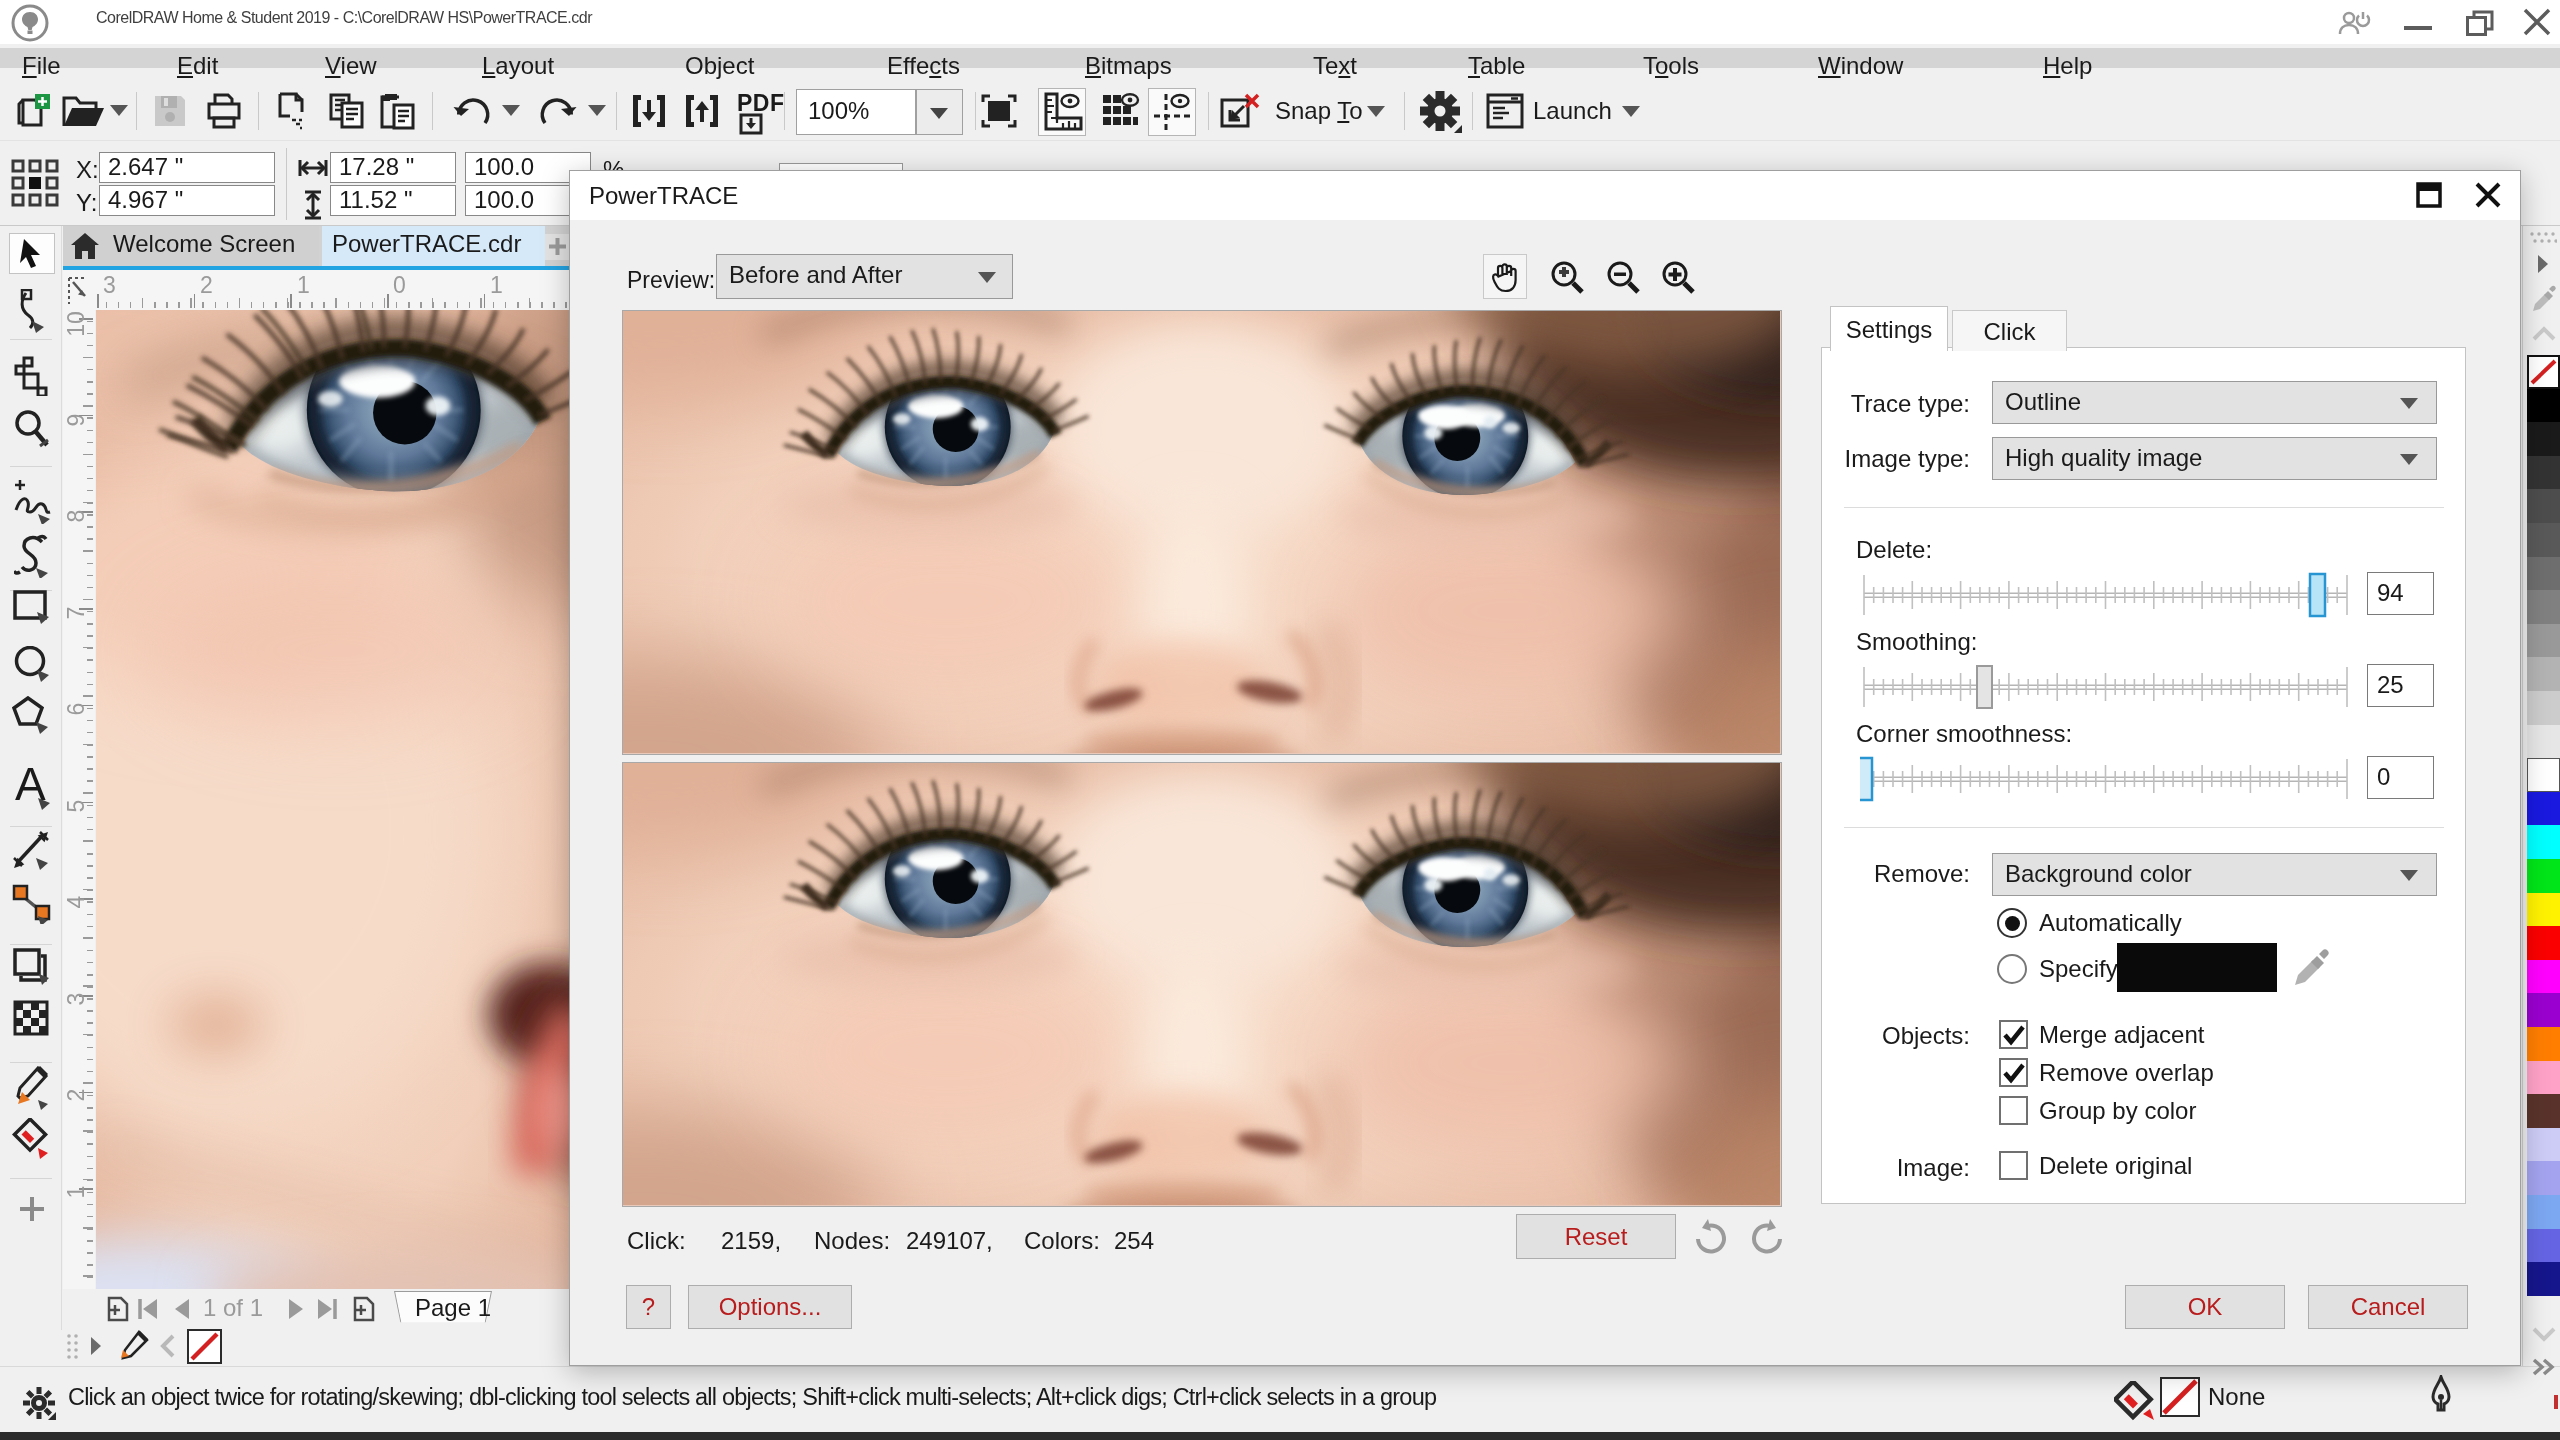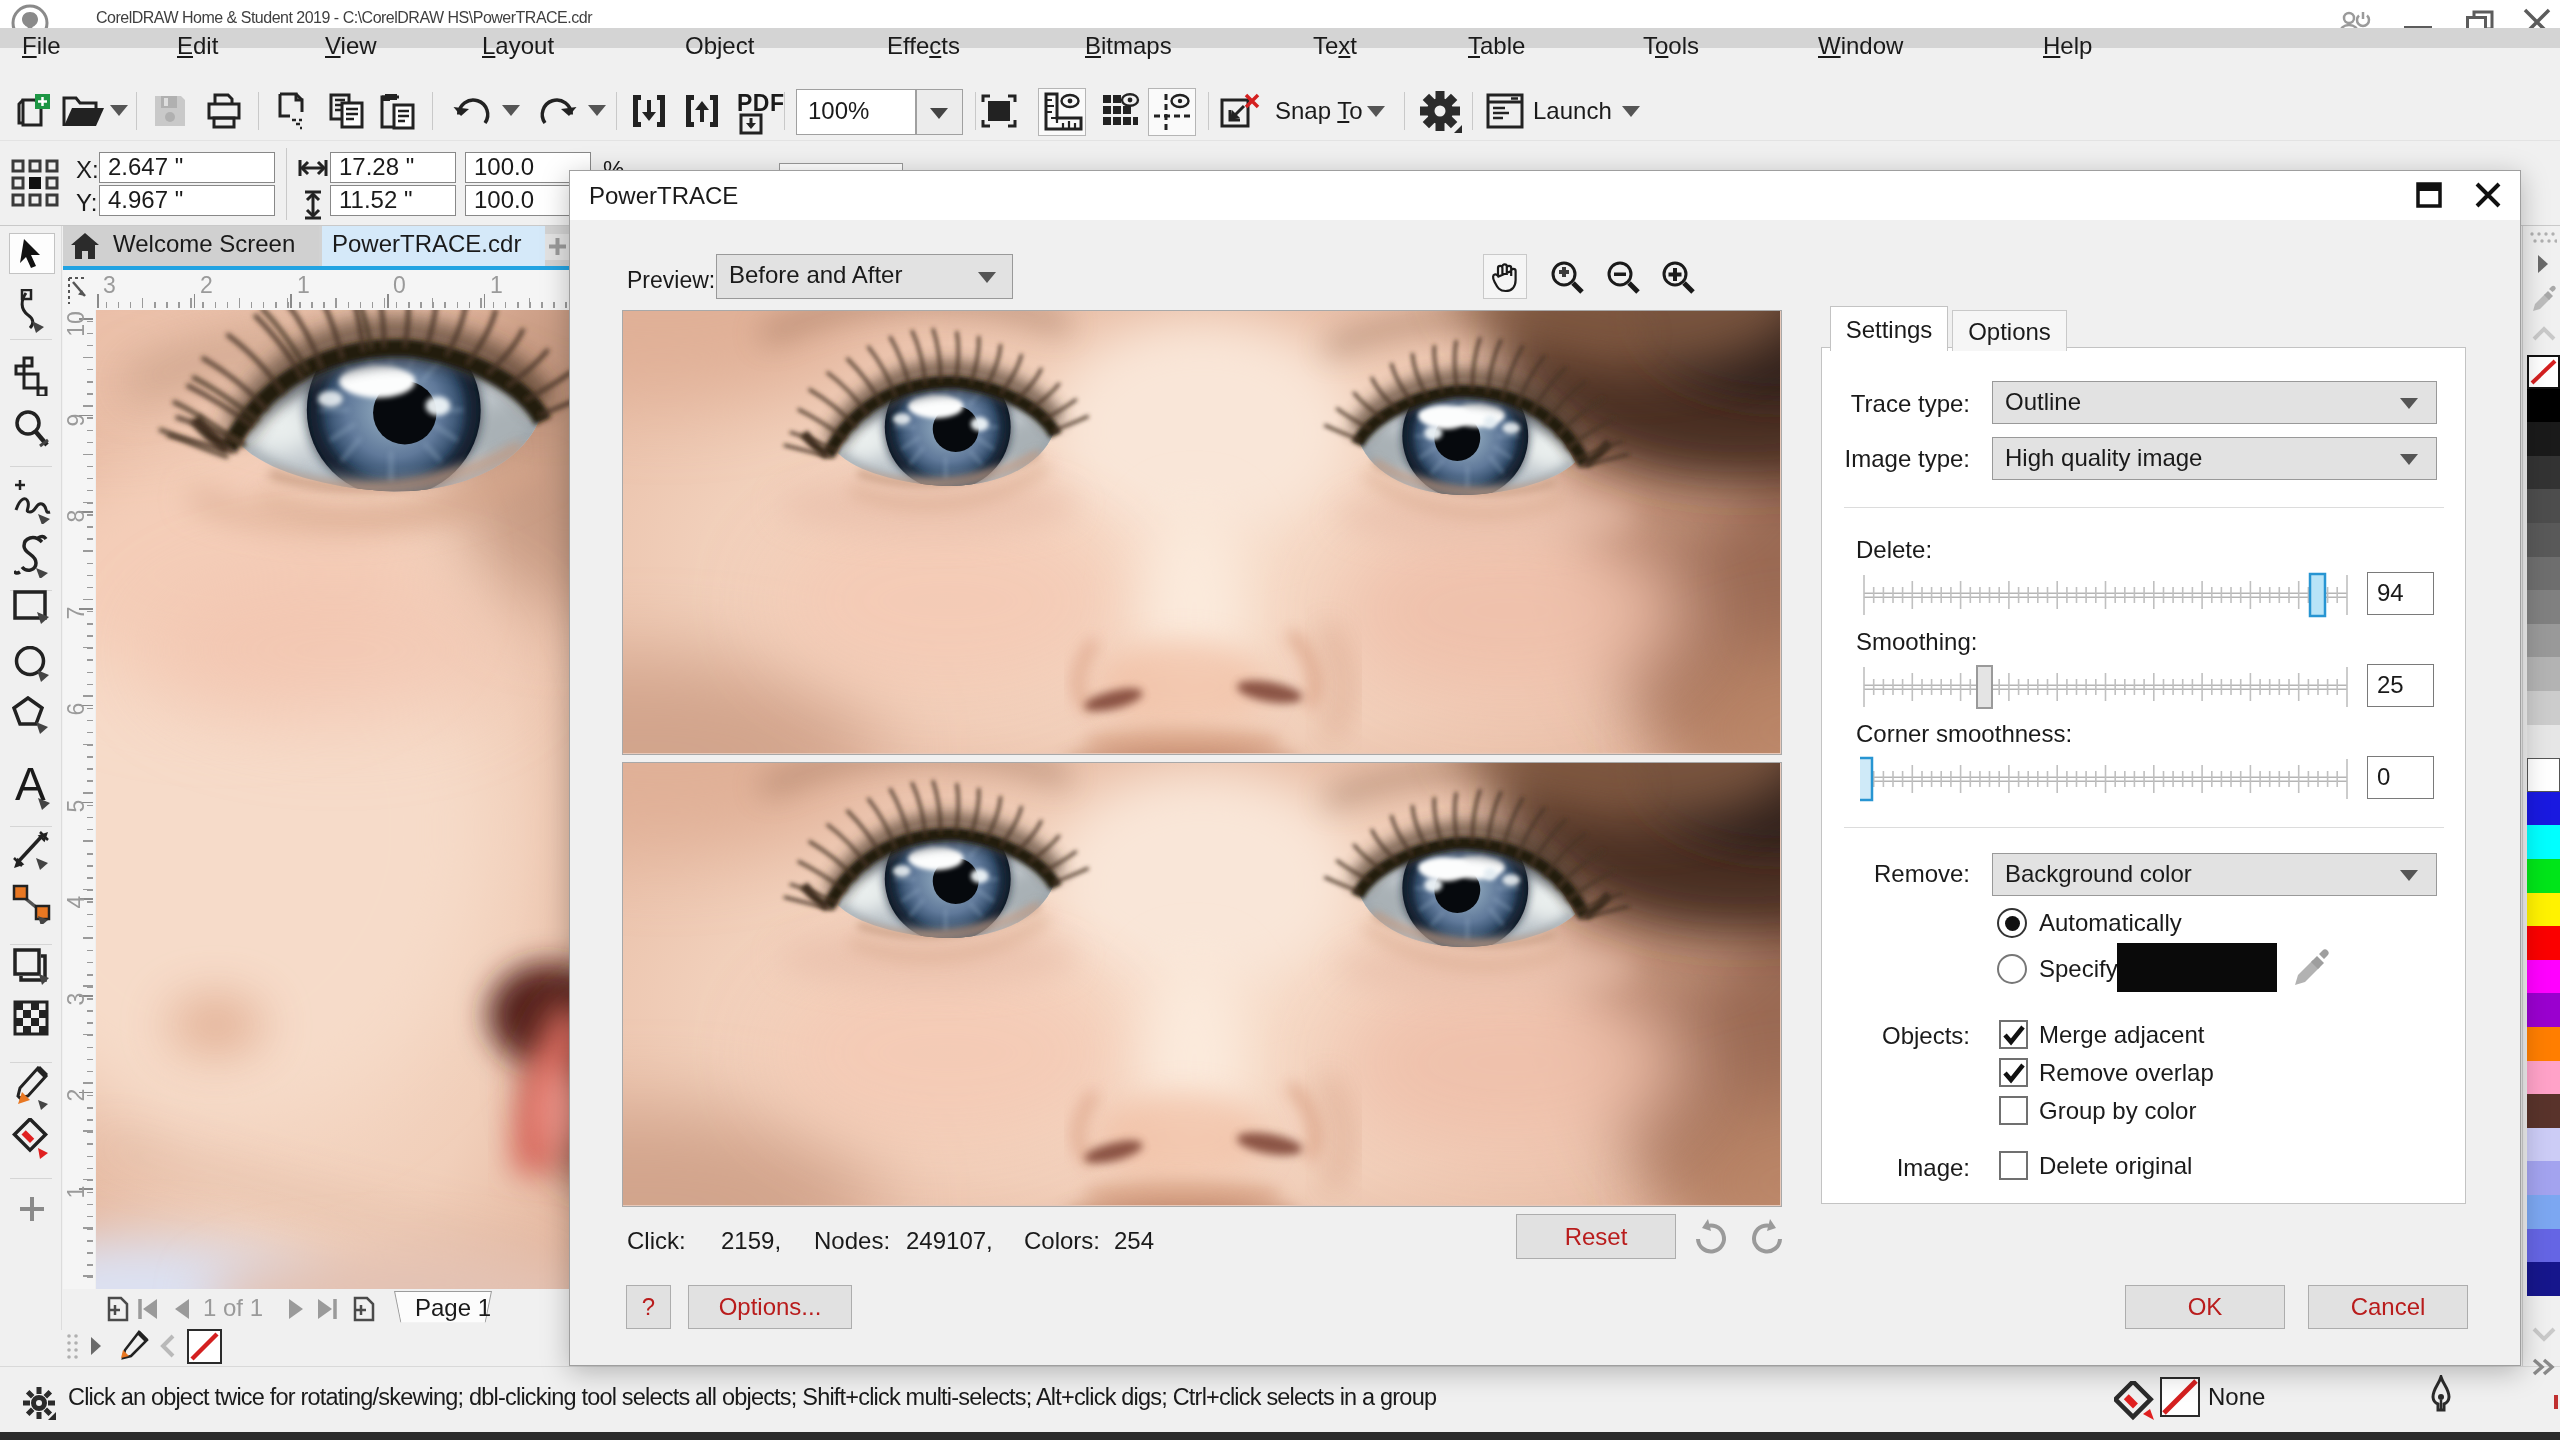--- a/index.html
+++ b/index.html
@@ -1,18 +1,18 @@
 <!DOCTYPE html>
 <html><head><meta charset="utf-8"><style>
 *{margin:0;padding:0;box-sizing:border-box}
 html,body{width:2560px;height:1440px;overflow:hidden;background:#f0f0f0;font-family:"Liberation Sans",sans-serif;color:#1a1a1a;position:relative}
 .abs{position:absolute}
 #titlebar{left:0;top:0;width:2560px;height:44px;background:#ffffff}
 #titlebar .ttl{position:absolute;left:96px;top:9px;font-size:16px;color:#3f3f3f;letter-spacing:-0.5px;white-space:nowrap}
-#menubar{left:0;top:28px;width:2560px;height:20px;background:#d4d4d4}
+#menubar{left:0;top:48px;width:2560px;height:20px;background:#d4d4d4}
 .mi{position:absolute;top:4px;font-size:24px;color:#1a1a1a}
 .mi u{text-decoration:underline}
 #toolbar{left:0;top:80px;width:2560px;height:61px;background:#f0f0f0;border-bottom:1px solid #e3e3e3}
 #propbar{left:0;top:141px;width:2560px;height:85px;background:#f0f0f0;border-bottom:1px solid #c9c9c9}
 .fld{position:absolute;background:#fff;border:1px solid #888;font-size:24px;padding-left:8px}
 .lbl{position:absolute;font-size:24px;color:#1a1a1a}
 .vsep{position:absolute;width:1px;background:#c9c9c9}
 #tabbar{left:63px;top:226px;width:537px;height:44px;background:#d2d2d2}
 #tabblue{left:63px;top:266px;width:507px;height:4px;background:#22a3e2}
 #toolbox{left:0;top:226px;width:62px;height:1104px;background:#f0f0f0;border-right:1px solid #dcdcdc}
@@ -863,14 +863,14 @@
         <path d="M4 13l6 7L22 5" fill="none" stroke="#111" stroke-width="4.5"></path>
       </svg>
   <div class="slbl" style="left:217px;top:711px">Remove overlap</div>
   <div class="chk" style="left:177px;top:748px"></div>
   <div class="slbl" style="left:217px;top:749px">Group by color</div>
   <div class="slbl" style="left:0px;top:806px;width:148px;text-align:right">Image:</div>
   <div class="chk" style="left:177px;top:803px"></div>
   <div class="slbl" style="left:217px;top:804px">Delete original</div>
 </div>
   <div class="abs" style="left:1260px;top:135px;width:118px;height:45px;background:#fff;border:1px solid #c3c3c3;border-bottom:none;font-size:24px;text-align:center;padding-top:9px;z-index:3">Settings</div>
-  <div class="abs" style="left:1382px;top:139px;width:115px;height:41px;background:#f6f6f6;border:1px solid #c9c9c9;border-bottom:none;font-size:24px;text-align:center;padding-top:7px">Options</div>
+  <div class="abs" style="left:1382px;top:139px;width:115px;height:41px;background:#f6f6f6;border:1px solid #c9c9c9;border-bottom:none;font-size:24px;text-align:center;padding-top:7px">Click</div>
 </div>
 
 </body></html>

